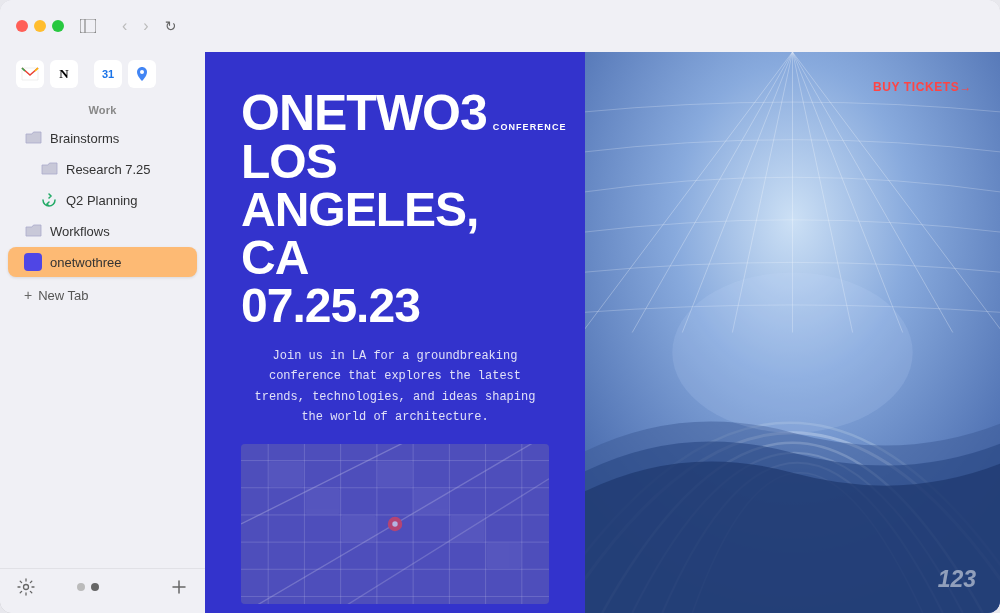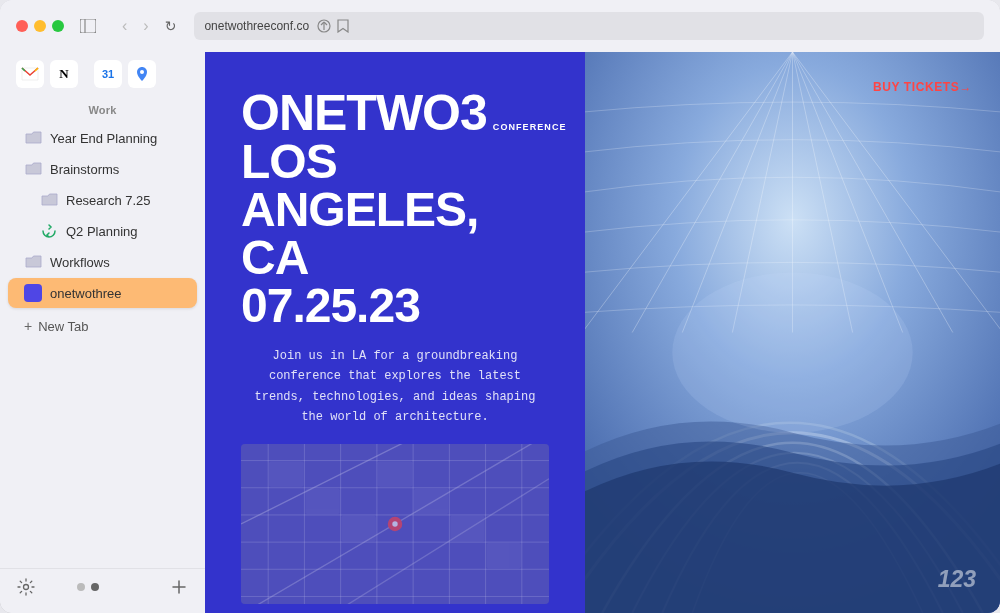--- a/index.html
+++ b/index.html
@@ -408,34 +408,20 @@
       <svg width="16" height="14" viewBox="0 0 16 14" fill="none">
         <rect x="0" y="0" width="16" height="14" rx="2" stroke="#888" stroke-width="1.2" fill="none"></rect>
         <line x1="5" y1="0" x2="5" y2="14" stroke="#888" stroke-width="1.2"></line>
       </svg>
     </div>
     <div class="nav-buttons">
       <button class="nav-btn disabled">‹</button>
       <button class="nav-btn disabled">›</button>
       <button class="refresh-btn">↻</button>
     </div>
-    <div class="address-bar">
-      <span>onetwothreeconf.co</span>
-      <div class="address-icons">
-        <svg width="14" height="14" viewBox="0 0 14 14" fill="none">
-            <circle cx="7" cy="7" r="6" stroke="#888" stroke-width="1.2"></circle>
-            <line x1="7" y1="3" x2="7" y2="11" stroke="#888" stroke-width="1.2"></line>
-            <line x1="4" y1="6" x2="7" y2="3" stroke="#888" stroke-width="1.2"></line>
-            <line x1="10" y1="6" x2="7" y2="3" stroke="#888" stroke-width="1.2"></line>
-          </svg>
-        <svg width="12" height="14" viewBox="0 0 12 14" fill="none">
-            <path d="M1 1h10v12l-5-3.5L1 13V1z" stroke="#888" stroke-width="1.2" fill="none"></path>
-          </svg>
-      </div>
-    </div>
   </div>
 
   <div class="main-area">
 
     <div class="sidebar">
 
       <div class="app-icons-row">
         <div class="app-icon app-icon-gmail">
           <svg width="18" height="14" viewBox="0 0 18 14" fill="none">
             <path d="M1 1h16v12H1V1z" fill="white" stroke="#ddd" stroke-width="0.5"></path>
@@ -451,28 +437,20 @@
             <path d="M9 2C6.24 2 4 4.24 4 7c0 4.25 5 9 5 9s5-4.75 5-9c0-2.76-2.24-5-5-5z" fill="#4285f4"></path>
             <circle cx="9" cy="7" r="2" fill="white"></circle>
           </svg>
         </div>
       </div>
 
       <div class="section-label">Work</div>
 
       <div class="sidebar-nav">
 
-        <div class="sidebar-item">
-          <div class="sidebar-item-icon">
-            <svg width="17" height="14" viewBox="0 0 17 14" fill="none">
-              <path d="M1 3h6l1.5-2H16v11H1V3z" fill="#c8c8d8" stroke="#aaaacc" stroke-width="0.8"></path>
-            </svg>
-          </div>
-          <span class="sidebar-item-label bold">Year End Planning</span>
-        </div>
 
         <div class="sidebar-item">
           <div class="sidebar-item-icon">
             <svg width="17" height="14" viewBox="0 0 17 14" fill="none">
               <path d="M1 3h6l1.5-2H16v11H1V3z" fill="#c8c8d8" stroke="#aaaacc" stroke-width="0.8"></path>
             </svg>
           </div>
           <span class="sidebar-item-label bold">Brainstorms</span>
         </div>
 

